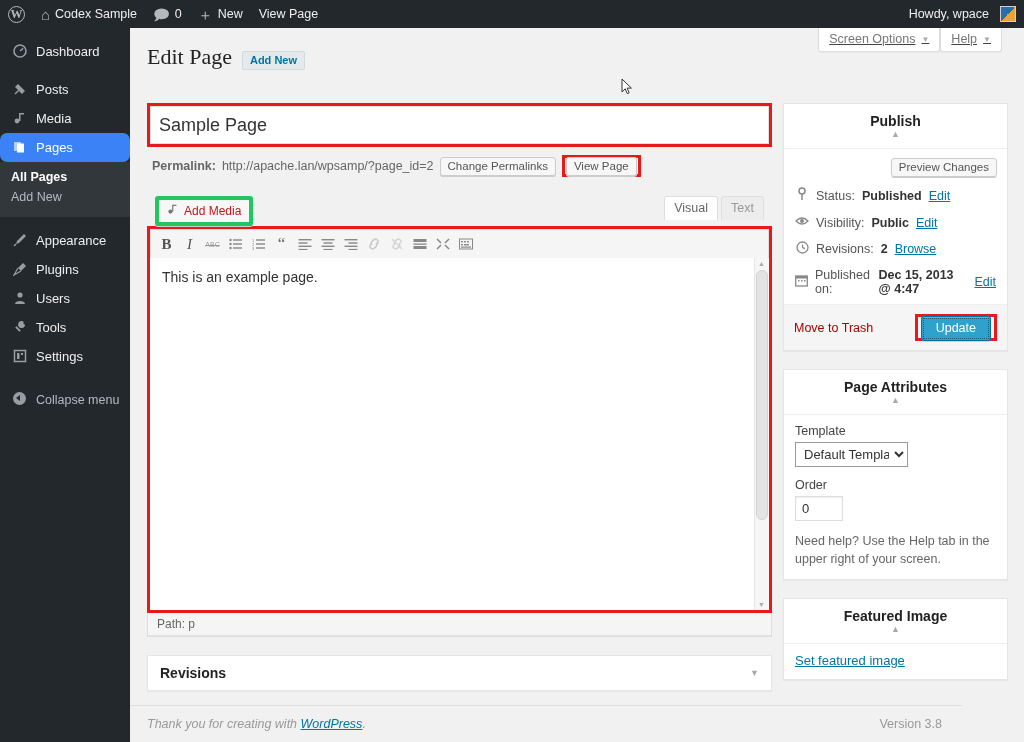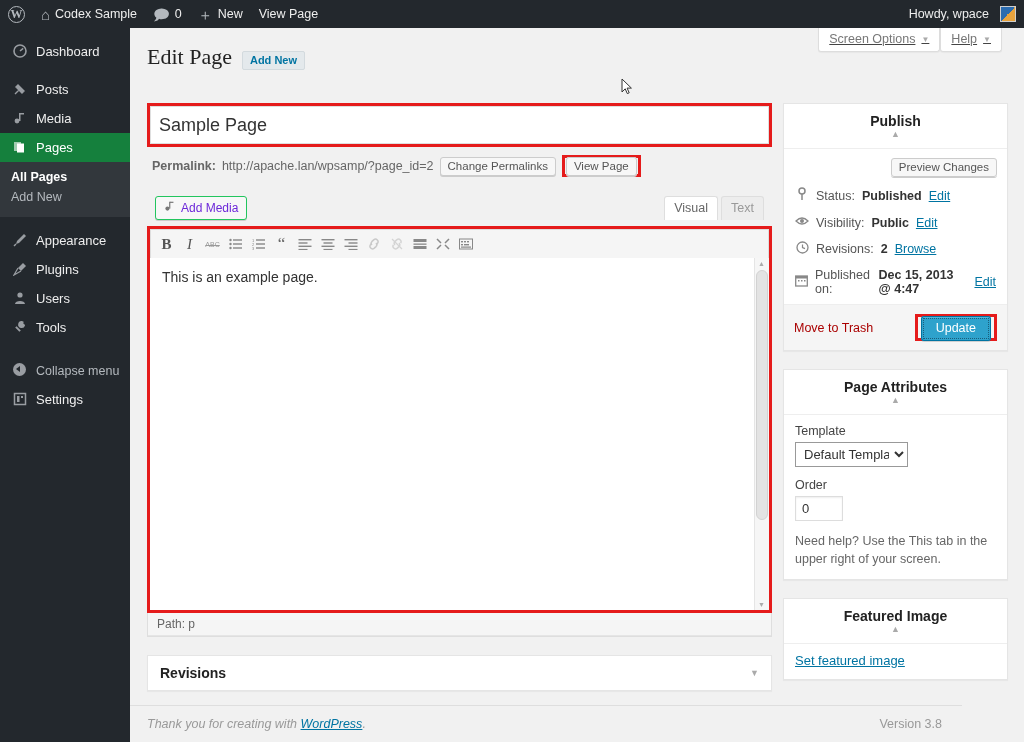--- a/index.html
+++ b/index.html
@@ -52,21 +52,21 @@
     display: flex; align-items: center; gap: 8px;
     height: 29px; padding: 0 0 0 11px;
     color: #eee; font-size: 13px; position: relative;
   }
   .menu-item .mi-icon {
     width: 17px; text-align: center; color: #999da2;
     font-size: 13px; line-height: 1;
   }
   .menu-item.sep-top { margin-top: 9px; }
   .menu-item.current {
-    background: #15803d; color: #fff; font-weight: normal;
+    background: #3b82f6; color: #fff; font-weight: normal; border-radius: 7px;
   }
   .menu-item.current .mi-icon { color: #fff; }
   .menu-item.current::after {
     content: ""; position: absolute; right: -8px; top: 50%;
     margin-top: -8px; width: 0; height: 0;
     border-top: 8px solid transparent;
     border-bottom: 8px solid transparent;
     border-right: 8px solid #f1f1f1;
   }
   .submenu { background: #32373c; padding: 5px 0 10px 0; }
@@ -165,22 +165,22 @@
   }
   .view-page-red { border: 3px solid #e51b1b; padding: 1px; display: inline-block; }
 
   
   #postdivrich { margin-top: 11px; position: relative; }
   #wp-content-editor-tools {
     background: #f1f1f1; padding: 8px 8px 0 8px; position: relative;
     height: 38px;
   }
   #insert-media-button {
-    background: #f7f7f7; border: 1px solid #22c55e; border-radius: 3px;
-    padding: 3px 8px 4px 8px; font-size: 12px; color: #6d28d9;
+    background: #f7f7f7; border: 4px solid #22c55e; border-radius: 3px;
+    padding: 3px 8px 4px 8px; font-size: 12px; color: #b91c1c;
     display: inline-flex; align-items: center; gap: 5px;
     box-shadow: 0 1px 0 #ccc;
   }
   .wp-editor-tabs {
     position: absolute; right: 8px; top: 8px; display: flex;
   }
   .wp-switch-editor {
     padding: 4px 9px 5px 9px; font-size: 12.5px; color: #999;
     border: 1px solid #dedede; border-bottom: none;
     background: #ededed; margin-left: 3px; border-radius: 3px 3px 0 0;
@@ -424,34 +424,34 @@
   <div class="menu-item">
     <span class="mi-icon">
       <svg width="14" height="14" viewBox="0 0 14 14">
           <path d="M9 1 a3.5 3.5 0 1 0 3 4.5 L12 5 L10 3 L11 2 Z" fill="#999da2"></path>
           <rect x="2" y="8" width="6" height="2" fill="#999da2" transform="rotate(45 5 9)"></rect>
         </svg>
     </span>
     <span class="mi-label">Tools</span>
   </div>
 
+  <div class="menu-item">
+    <span class="mi-icon">
+      <svg width="14" height="14" viewBox="0 0 14 14">
+          <rect x="1.5" y="1.5" width="11" height="11" fill="none" stroke="#999da2" stroke-width="1.5"></rect>
+          <rect x="4" y="4" width="2.5" height="6" fill="#999da2"></rect>
+          <rect x="8" y="4" width="2" height="2" fill="#999da2"></rect>
+        </svg>
+    </span>
+    <span class="mi-label">Settings</span>
+  </div>
+
   <div class="menu-item collapse-row">
     <span class="mi-icon"><span class="circle-icon"></span></span>
     <span class="mi-label">Collapse menu</span>
-  </div>
-
-  <div class="menu-item">
-    <span class="mi-icon">
-      <svg width="14" height="14" viewBox="0 0 14 14">
-          <rect x="1.5" y="1.5" width="11" height="11" fill="none" stroke="#999da2" stroke-width="1.5"></rect>
-          <rect x="4" y="4" width="2.5" height="6" fill="#999da2"></rect>
-          <rect x="8" y="4" width="2" height="2" fill="#999da2"></rect>
-        </svg>
-    </span>
-    <span class="mi-label">Settings</span>
   </div>
 </div>
 
 <div id="wrap">
 
   <div id="screen-meta-links">
     <div class="meta-btn">
       <span>Screen Options</span>
       <span class="caret-dn">▼</span>
     </div>
@@ -694,21 +694,21 @@
           <span>Page Attributes</span>
           <span class="pb-toggle">▲</span>
         </div>
         <div class="pb-inside">
           <label class="field-label">Template</label>
           <select class="wpselect">
             <option>Default Template</option>
           </select>
           <label class="field-label" style="margin-top:11px;">Order</label>
           <input class="wpinput" type="text" value="0" style="">
-          <div class="help-note">Need help? Use the This tab in the upper right of your screen.</div>
+          <div class="help-note">Need help? Use the Help tab in the upper right of your screen.</div>
         </div>
       </div>
 
       <div class="postbox">
         <div class="pb-header pb-header-bordered">
           <span>Featured Image</span>
           <span class="pb-toggle">▲</span>
         </div>
         <div class="pb-inside">
           <a class="wplink">Set featured image</a>

